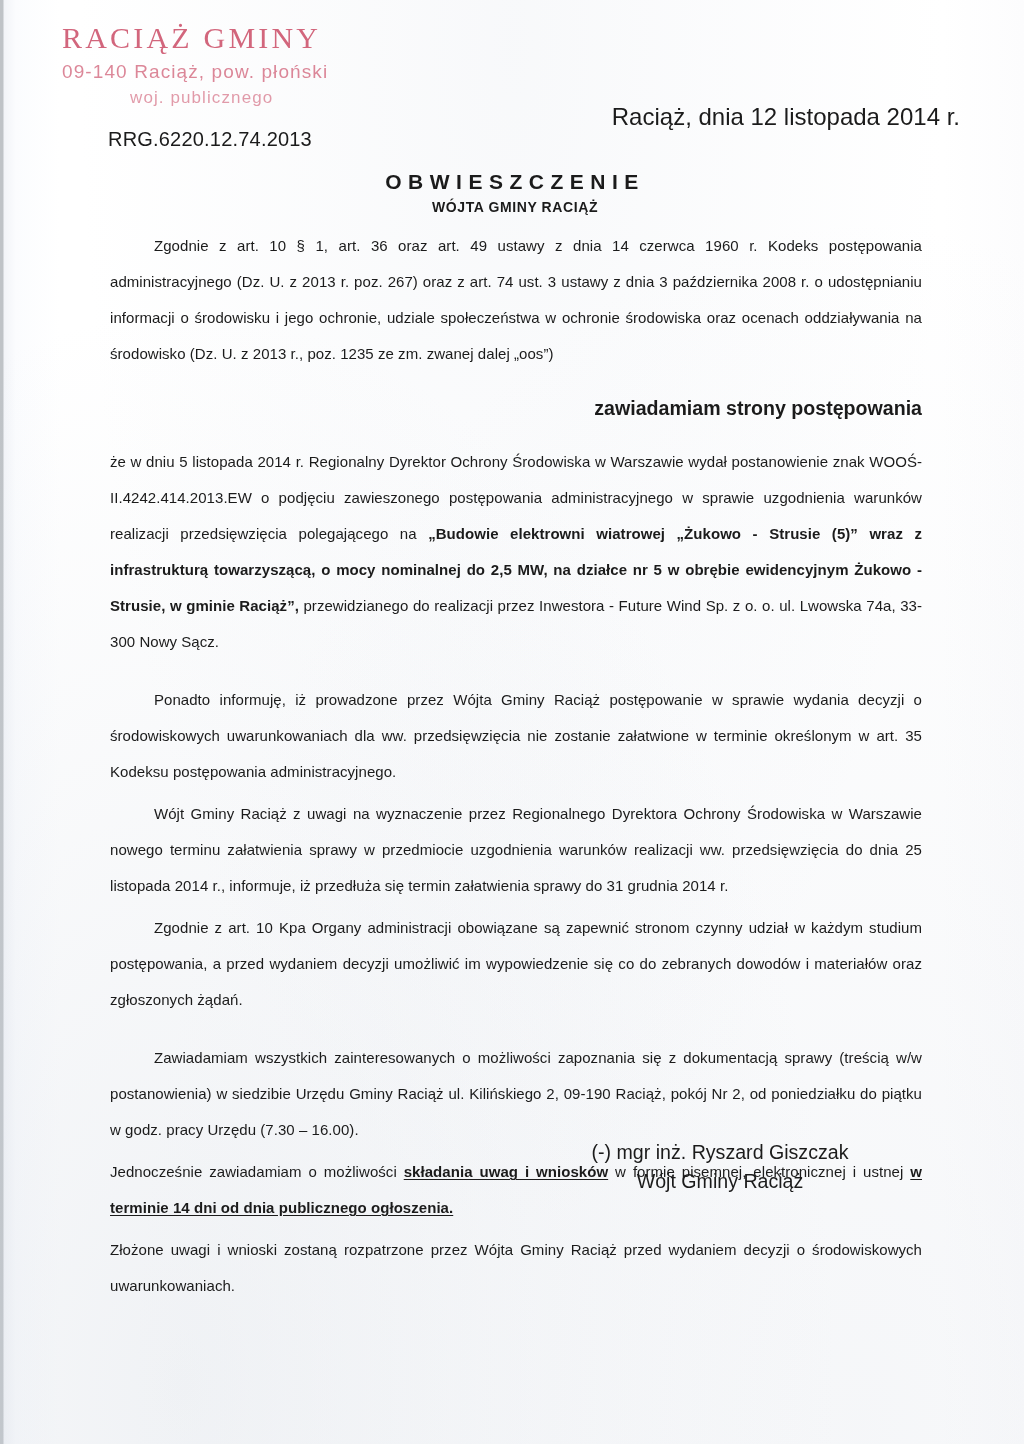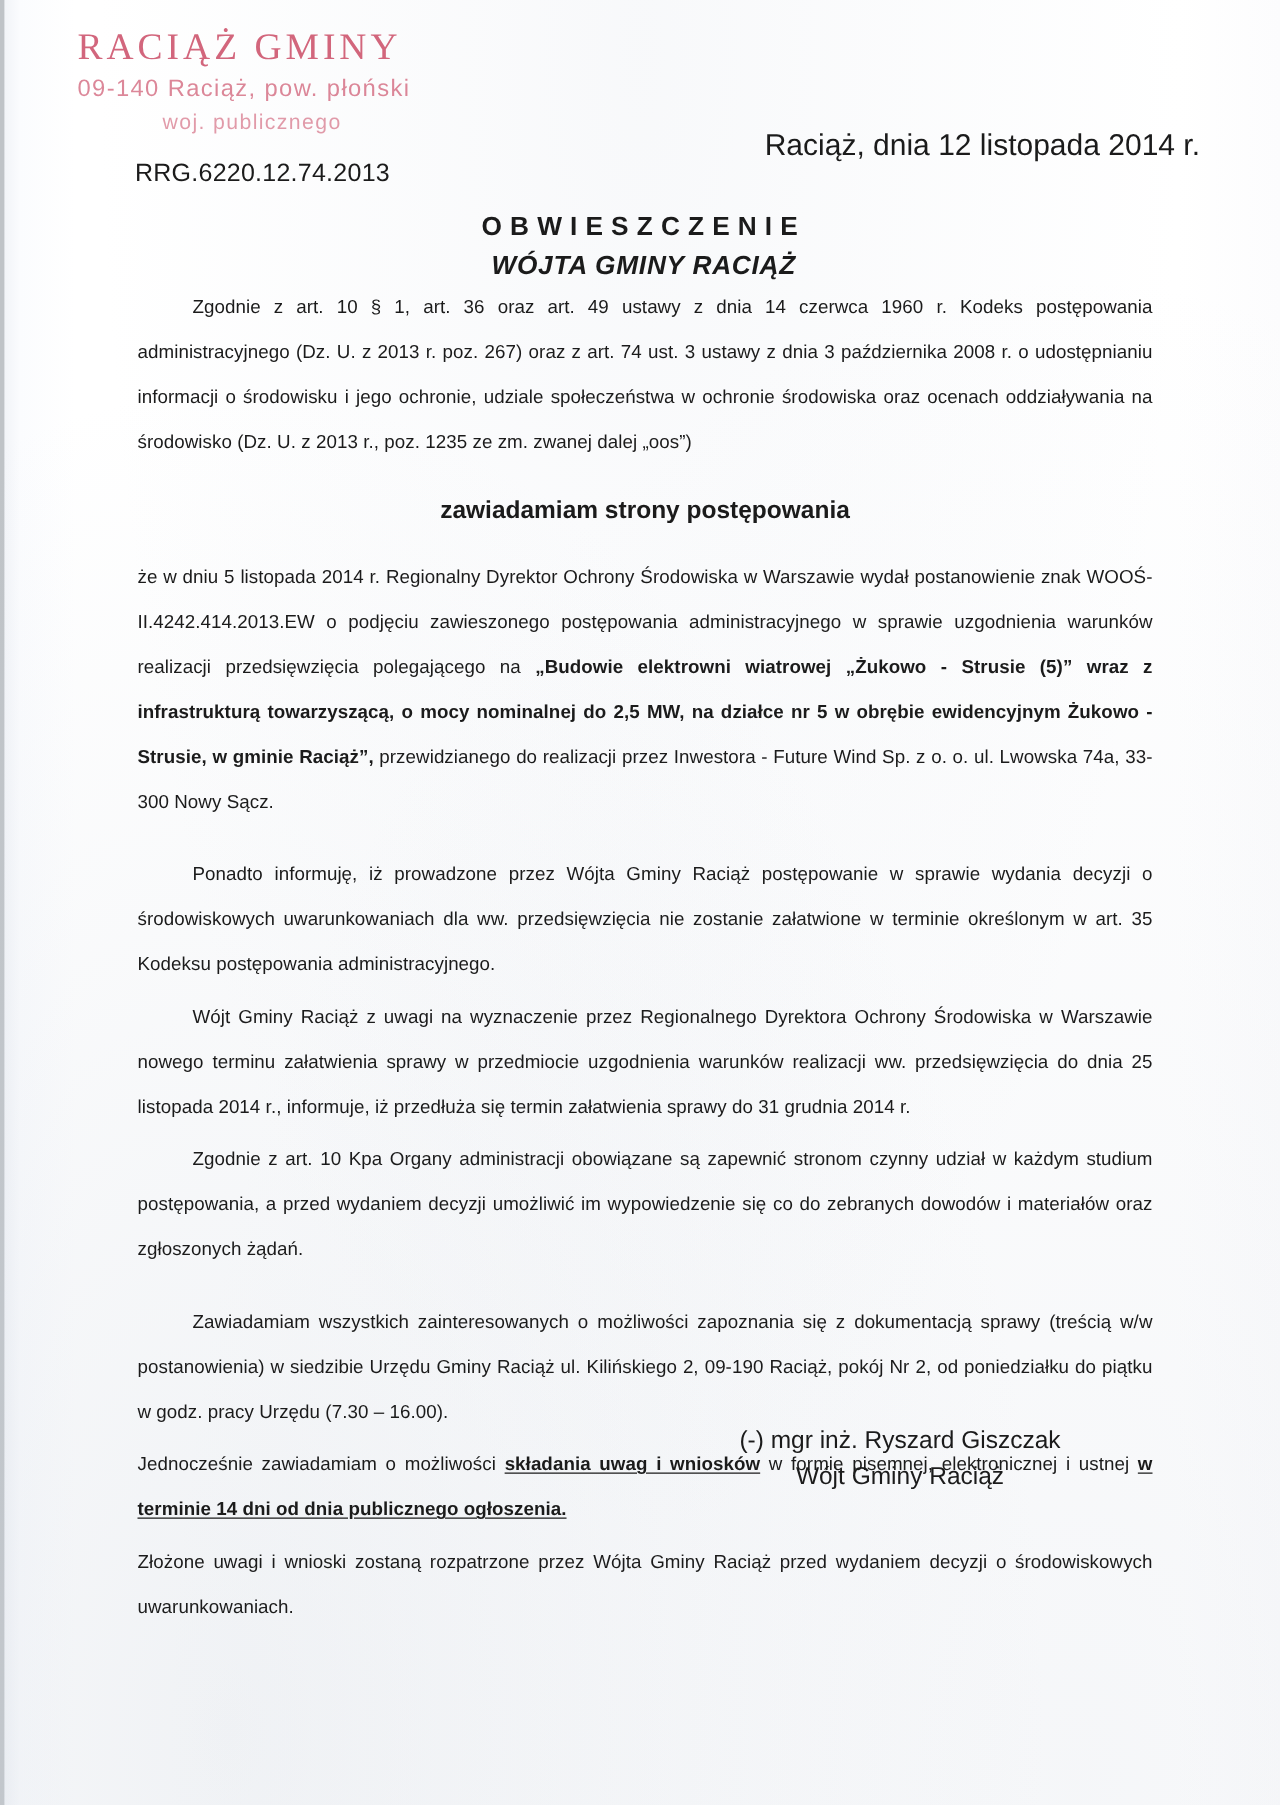--- a/index.html
+++ b/index.html
@@ -111,26 +111,25 @@
     width: 810px;
     text-align: center;
   }
   .title-main {
     font-size: 21px;
     font-weight: bold;
     letter-spacing: 6.5px;
     line-height: 1.35;
   }
   .title-sub {
-    font-size: 21px;
+    font-size: 14px;
     font-weight: bold;
     letter-spacing: .6px;
     line-height: 1.4;
     margin-top: 2px;
-    font-style: italic;
   }
 
   
   .body-block {
     position: absolute;
     left: 110px;
     top: 228px;
     width: 812px;
   }
   p.para {
@@ -145,21 +144,21 @@
   p.para.noindent { text-indent: 0; }
   p.gap-sm { margin-top: 6px; }
   p.gap-md { margin-top: 14px; }
   p.gap-lg { margin-top: 22px; }
 
   .center-bold {
     margin: 0;
     font-size: 19.6px;
     line-height: 28.4px;
     font-weight: bold;
-    text-align: center;
+    text-align: right;
   }
 
   b.strong { font-weight: bold; }
   u.bu { font-weight: bold; text-decoration: underline; text-underline-offset: 2px; }
 
   
   .signature {
     position: absolute;
     left: 520px;
     top: 1138px;

